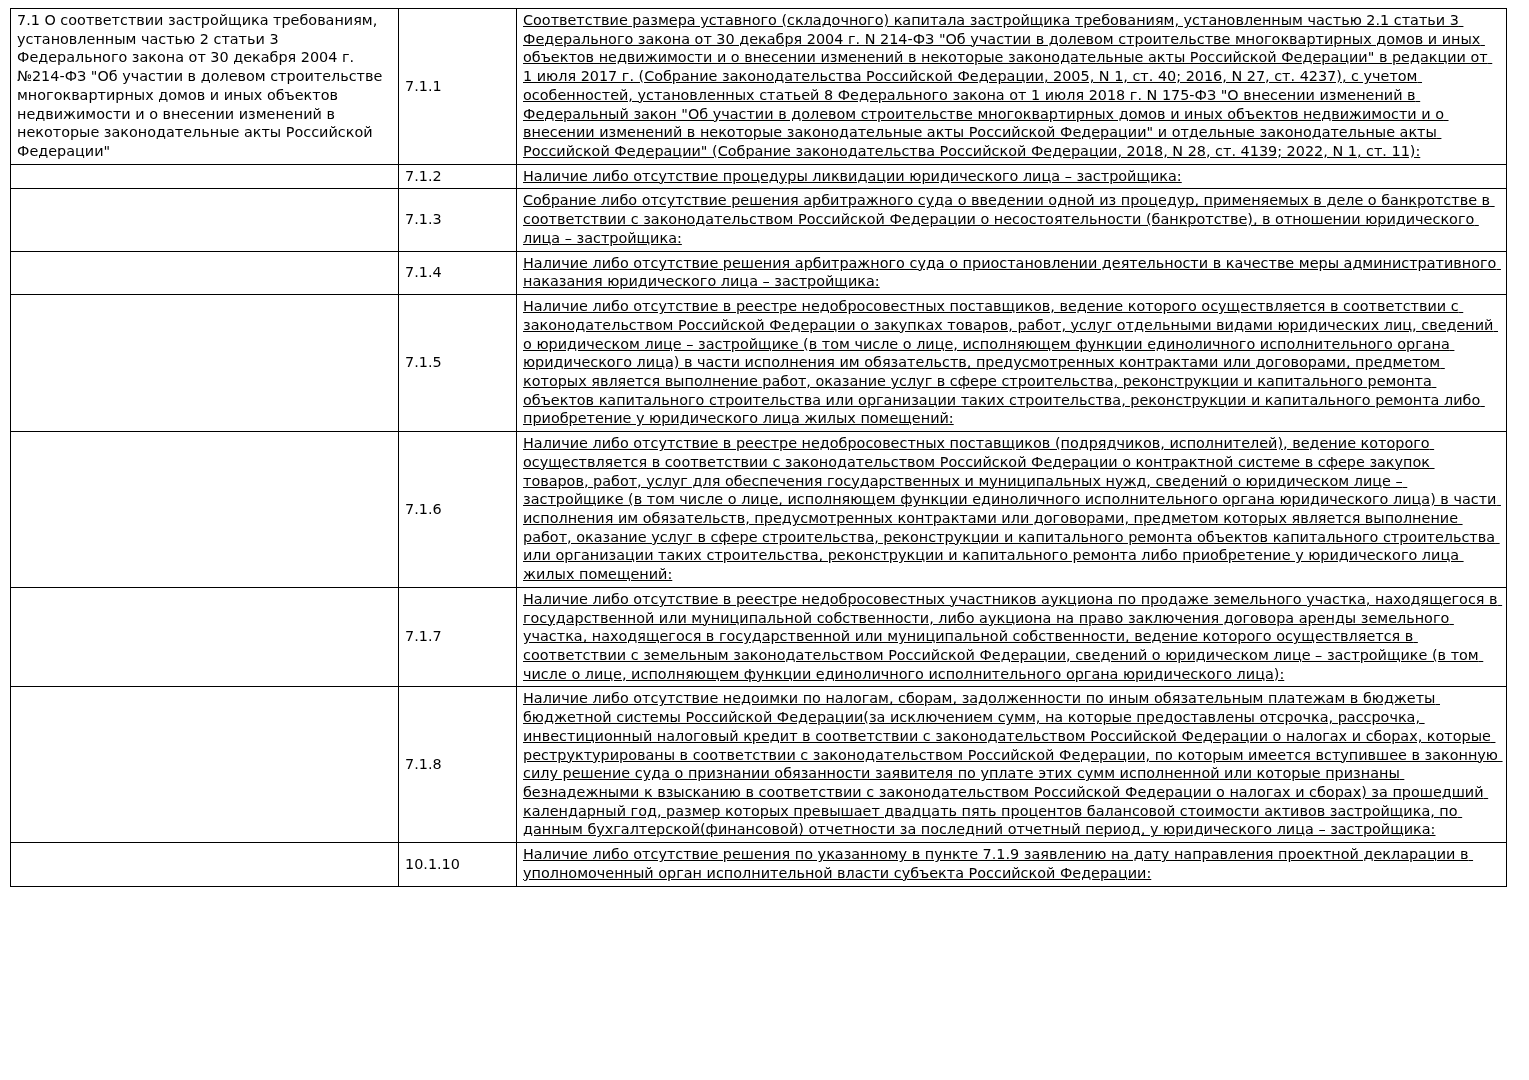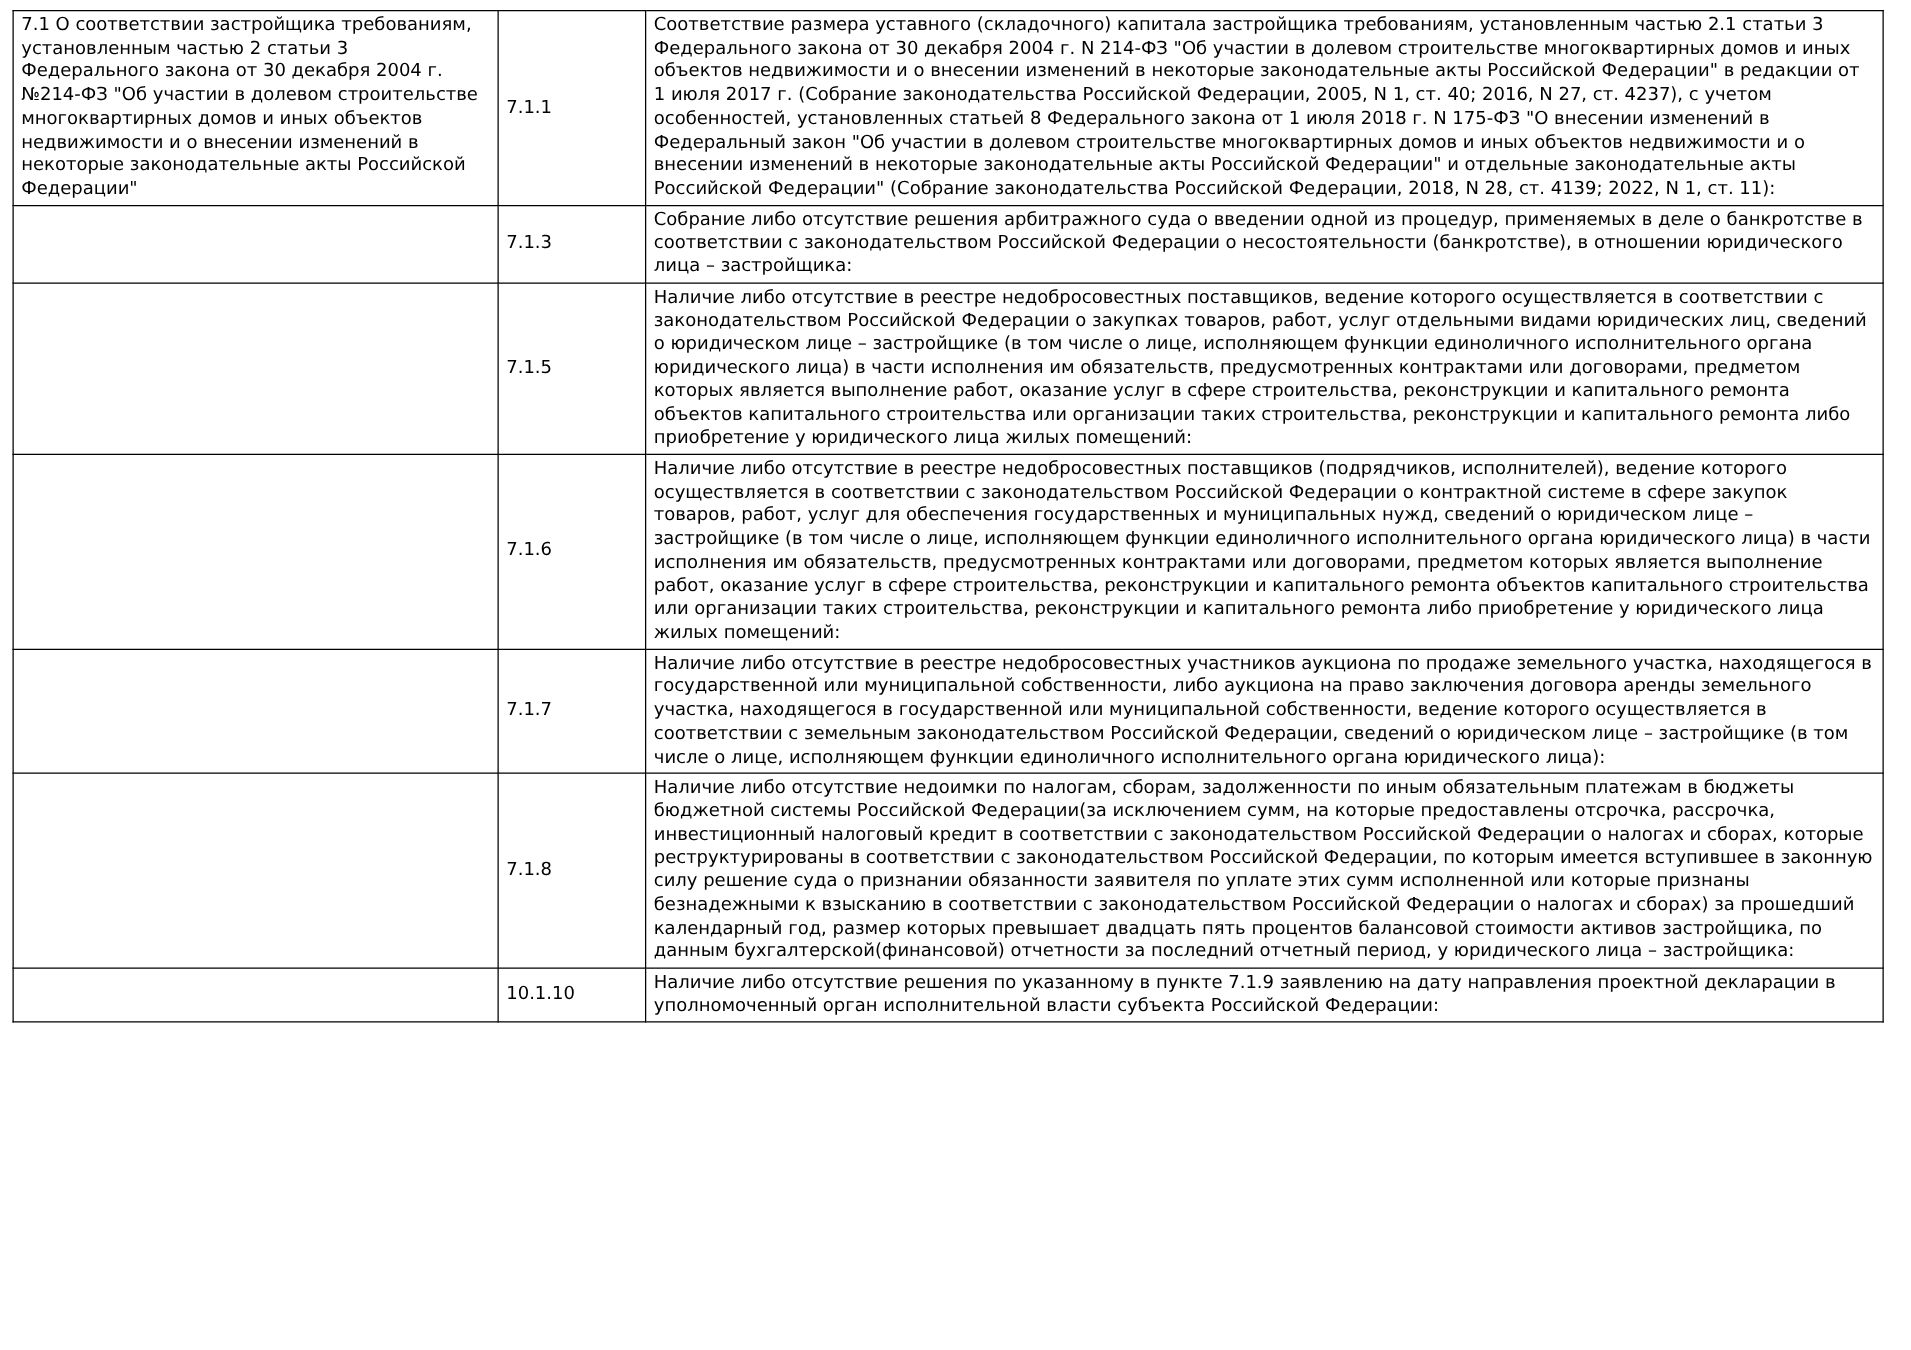--- a/index.html
+++ b/index.html
@@ -33,20 +33,21 @@
     width: 375px;
     vertical-align: top;
     padding-top: 3px;
   }
   td.col-num {
     width: 105px;
     vertical-align: middle;
   }
   td.col-text {
     vertical-align: middle;
+    text-decoration: underline;
   }
   td.empty-cell {
     padding: 0;
   }
   .txt {
     display: block;
     white-space: pre-wrap;
     word-wrap: break-word;
   }
 </style>
@@ -63,24 +64,42 @@
         <td class="col-num">
             <span class="txt">7.1.1</span>
           </td>
         <td class="col-text">
             <span class="txt">Соответствие размера уставного (складочного) капитала застройщика требованиям, установленным частью 2.1 статьи 3 Федерального закона от 30 декабря 2004 г. N 214-ФЗ "Об участии в долевом строительстве многоквартирных домов и иных объектов недвижимости и о внесении изменений в некоторые законодательные акты Российской Федерации" в редакции от 1 июля 2017 г. (Собрание законодательства Российской Федерации, 2005, N 1, ст. 40; 2016, N 27, ст. 4237), с учетом особенностей, установленных статьей 8 Федерального закона от 1 июля 2018 г. N 175-ФЗ "О внесении изменений в Федеральный закон "Об участии в долевом строительстве многоквартирных домов и иных объектов недвижимости и о внесении изменений в некоторые законодательные акты Российской Федерации" и отдельные законодательные акты Российской Федерации" (Собрание законодательства Российской Федерации, 2018, N 28, ст. 4139; 2022, N 1, ст. 11):</span>
           </td>
       </tr>
       <tr>
         <td class="col-title empty-cell"></td>
         <td class="col-num">
+            <span class="txt">7.1.2</span>
+          </td>
+        <td class="col-text">
+            <span class="txt">Наличие либо отсутствие процедуры ликвидации юридического лица – застройщика:</span>
+          </td>
+      </tr>
+      <tr>
+        <td class="col-title empty-cell"></td>
+        <td class="col-num">
             <span class="txt">7.1.3</span>
           </td>
         <td class="col-text">
             <span class="txt">Собрание либо отсутствие решения арбитражного суда о введении одной из процедур, применяемых в деле о банкротстве в соответствии с законодательством Российской Федерации о несостоятельности (банкротстве), в отношении юридического лица – застройщика:</span>
+          </td>
+      </tr>
+      <tr>
+        <td class="col-title empty-cell"></td>
+        <td class="col-num">
+            <span class="txt">7.1.4</span>
+          </td>
+        <td class="col-text">
+            <span class="txt">Наличие либо отсутствие решения арбитражного суда о приостановлении деятельности в качестве меры административного наказания юридического лица – застройщика:</span>
           </td>
       </tr>
       <tr>
         <td class="col-title empty-cell"></td>
         <td class="col-num">
             <span class="txt">7.1.5</span>
           </td>
         <td class="col-text">
             <span class="txt">Наличие либо отсутствие в реестре недобросовестных поставщиков, ведение которого осуществляется в соответствии с законодательством Российской Федерации о закупках товаров, работ, услуг отдельными видами юридических лиц, сведений о юридическом лице – застройщике (в том числе о лице, исполняющем функции единоличного исполнительного органа юридического лица) в части исполнения им обязательств, предусмотренных контрактами или договорами, предметом которых является выполнение работ, оказание услуг в сфере строительства, реконструкции и капитального ремонта объектов капитального строительства или организации таких строительства, реконструкции и капитального ремонта либо приобретение у юридического лица жилых помещений:</span>
           </td>

